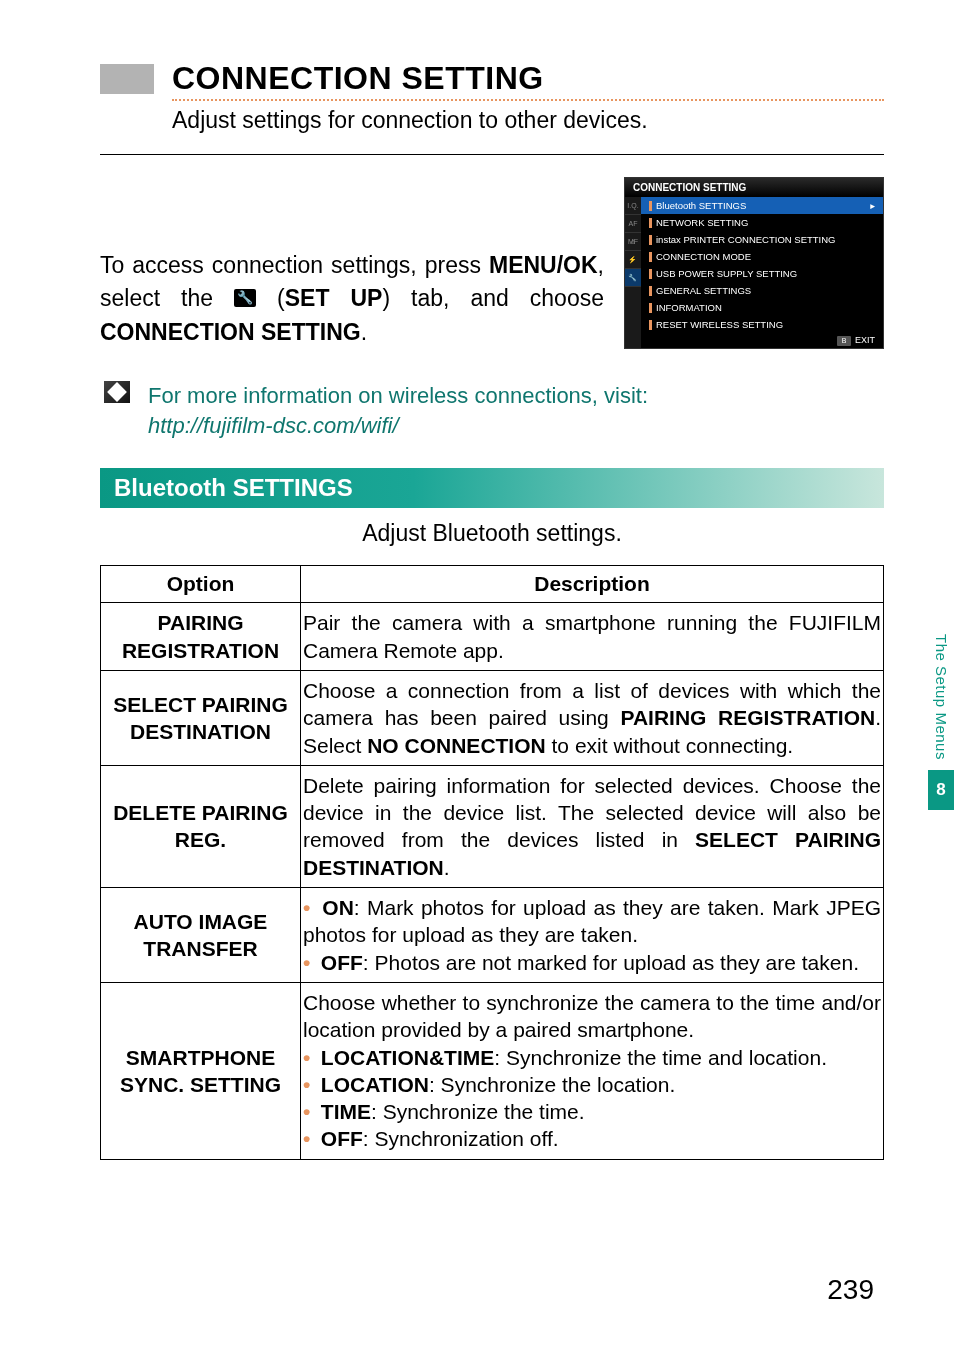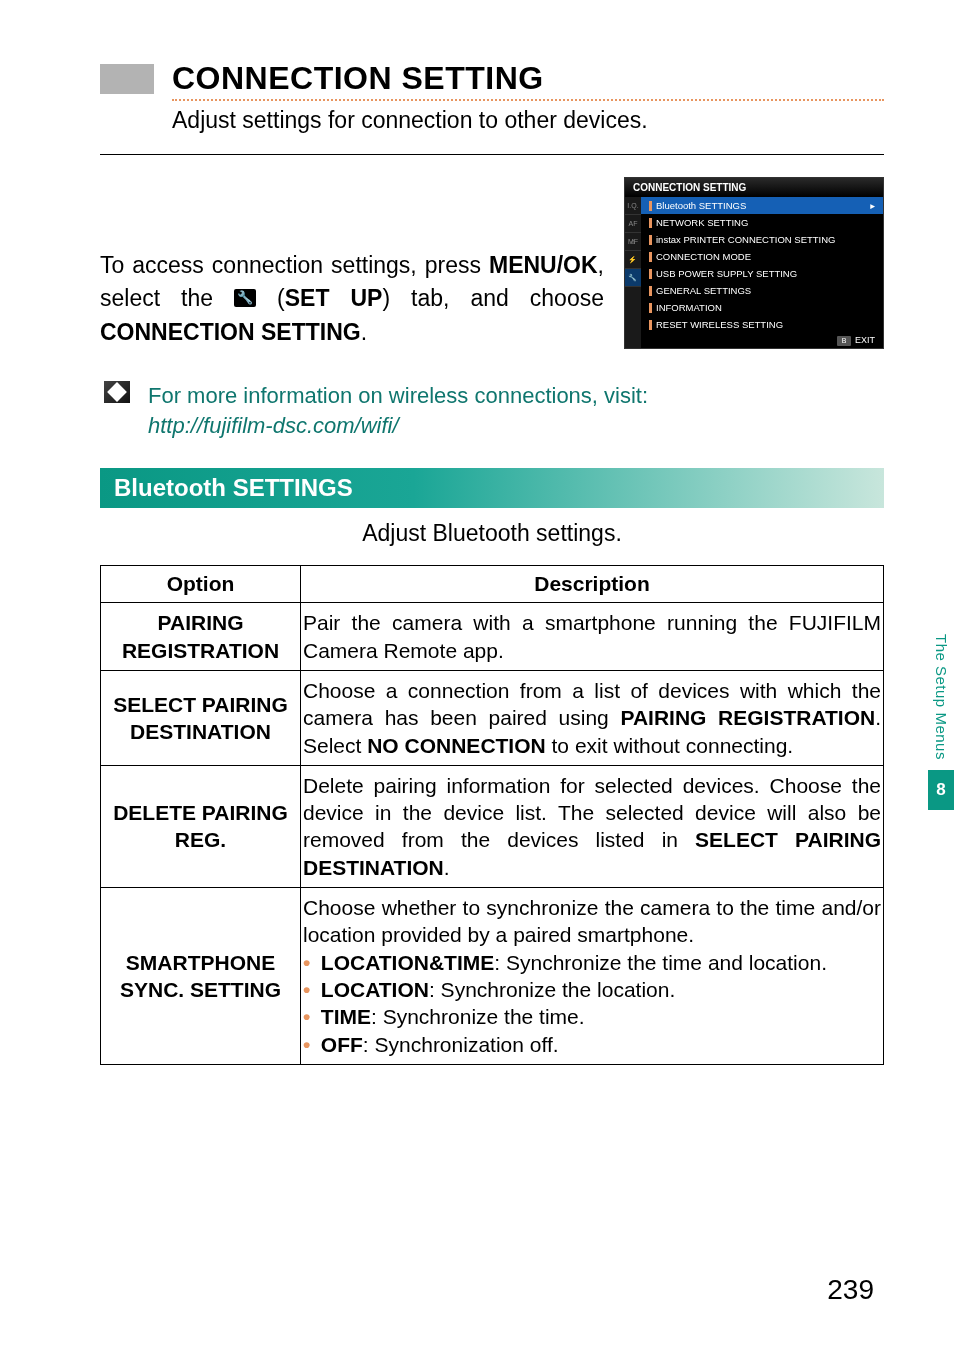--- a/index.html
+++ b/index.html
@@ -146,20 +146,24 @@
         </tr>
         <tr>
           <td class="opt">SELECT PAIRING DESTINATION</td>
           <td class="desc">Choose a connection from a list of devices with which the camera has been paired using <b>PAIRING REGISTRATION</b>. Select <b>NO CONNECTION</b> to exit without connecting.</td>
         </tr>
         <tr>
           <td class="opt">DELETE PAIRING REG.</td>
           <td class="desc">Delete pairing information for selected devices. Choose the device in the device list. The selected device will also be removed from the devices listed in <b>SELECT PAIRING DESTINATION</b>.</td>
         </tr>
         <tr>
+          <td class="opt">AUTO IMAGE TRANSFER</td>
+          <td class="desc"><span class="li-dot">•</span> <b>ON</b>: Mark photos for upload as they are taken. Mark JPEG photos for upload as they are taken.<br><span class="li-dot">•</span> <b>OFF</b>: Photos are not marked for upload as they are taken.</td>
+        </tr>
+        <tr>
           <td class="opt">SMARTPHONE SYNC. SETTING</td>
           <td class="desc">Choose whether to synchronize the camera to the time and/or location provided by a paired smartphone.<br><span class="li-dot">•</span> <b>LOCATION&amp;TIME</b>: Synchronize the time and location.<br><span class="li-dot">•</span> <b>LOCATION</b>: Synchronize the location.<br><span class="li-dot">•</span> <b>TIME</b>: Synchronize the time.<br><span class="li-dot">•</span> <b>OFF</b>: Synchronization off.</td>
         </tr>
       </tbody>
   </table>
 
   <div class="side-tab">
     <div class="side-label">The Setup Menus</div>
     <div class="side-badge">8</div>
   </div>

